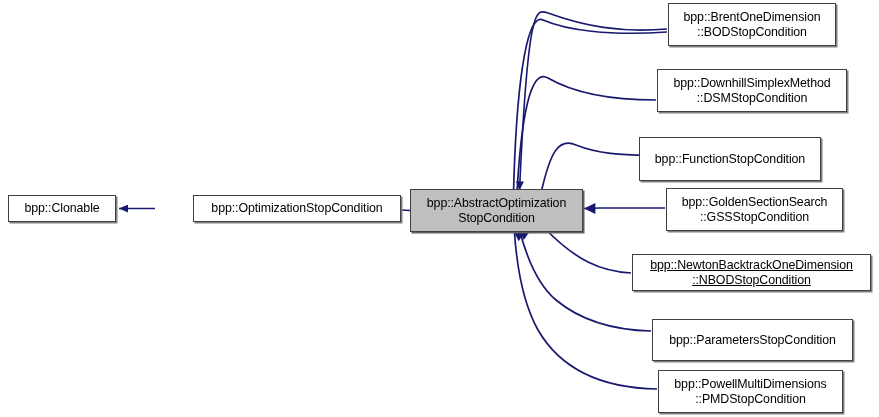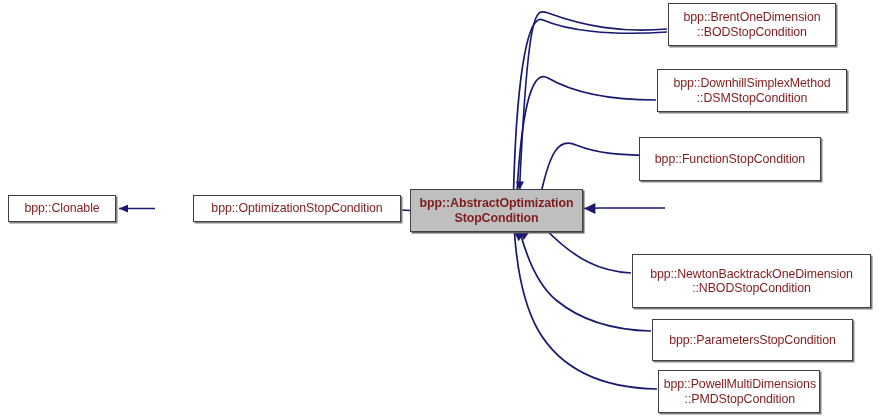--- a/index.html
+++ b/index.html
@@ -23,36 +23,35 @@
     top: 0;
     width: 879px;
     height: 417px;
     pointer-events: none;
   }
   .node {
     position: absolute;
     box-sizing: border-box;
     border: 1px solid #404040;
     background: #ffffff;
-    color: #7f1d1d;
+    color: #000000;
     font-size: 12.4px;
     line-height: 14.5px;
     text-align: center;
     display: flex;
     align-items: center;
     justify-content: center;
     white-space: pre-line;
     letter-spacing: -0.1px;
     z-index: 5;
   }
   .node.current {
     background: #bfbfbf;
     border: 1px solid #404040;
     box-shadow: 1.5px 1.5px 0 0 #606060;
-    font-weight: bold;
   }
   .node.plain {
     box-shadow: 1.5px 1.5px 0 0 #808080;
   }
   .node-label {
     display: block;
     padding: 0 3px;
   }
 </style>
 </head>
@@ -121,28 +120,32 @@
 
   <div class="node plain" style="left:657px; top:69px; width:190px; height:43px;">
     <span class="node-label">bpp::DownhillSimplexMethod
 ::DSMStopCondition</span>
   </div>
 
   <div class="node plain" style="left:639px; top:137px; width:182px; height:44px;text-align:right;">
     <span class="node-label">bpp::FunctionStopCondition</span>
   </div>
 
+  <div class="node plain" style="left:666px; top:188px; width:177px; height:43px;">
+    <span class="node-label">bpp::GoldenSectionSearch
+::GSSStopCondition</span>
+  </div>
 
-  <div class="node plain" style="left:632px; top:254px; width:239px; height:54px;">
+  <div class="node plain" style="left:632px; top:254px; width:239px; height:37px;text-decoration:underline;">
     <span class="node-label">bpp::NewtonBacktrackOneDimension
 ::NBODStopCondition</span>
   </div>
 
   <div class="node plain" style="left:652px; top:319px; width:201px; height:42px;">
     <span class="node-label">bpp::ParametersStopCondition</span>
   </div>
 
-  <div class="node plain" style="left:658px; top:370px; width:162px; height:43px;justify-content:flex-end;">
+  <div class="node plain" style="left:658px; top:370px; width:185px; height:43px;">
     <span class="node-label">bpp::PowellMultiDimensions
 ::PMDStopCondition</span>
   </div>
 
 </div>
 
 </body></html>

